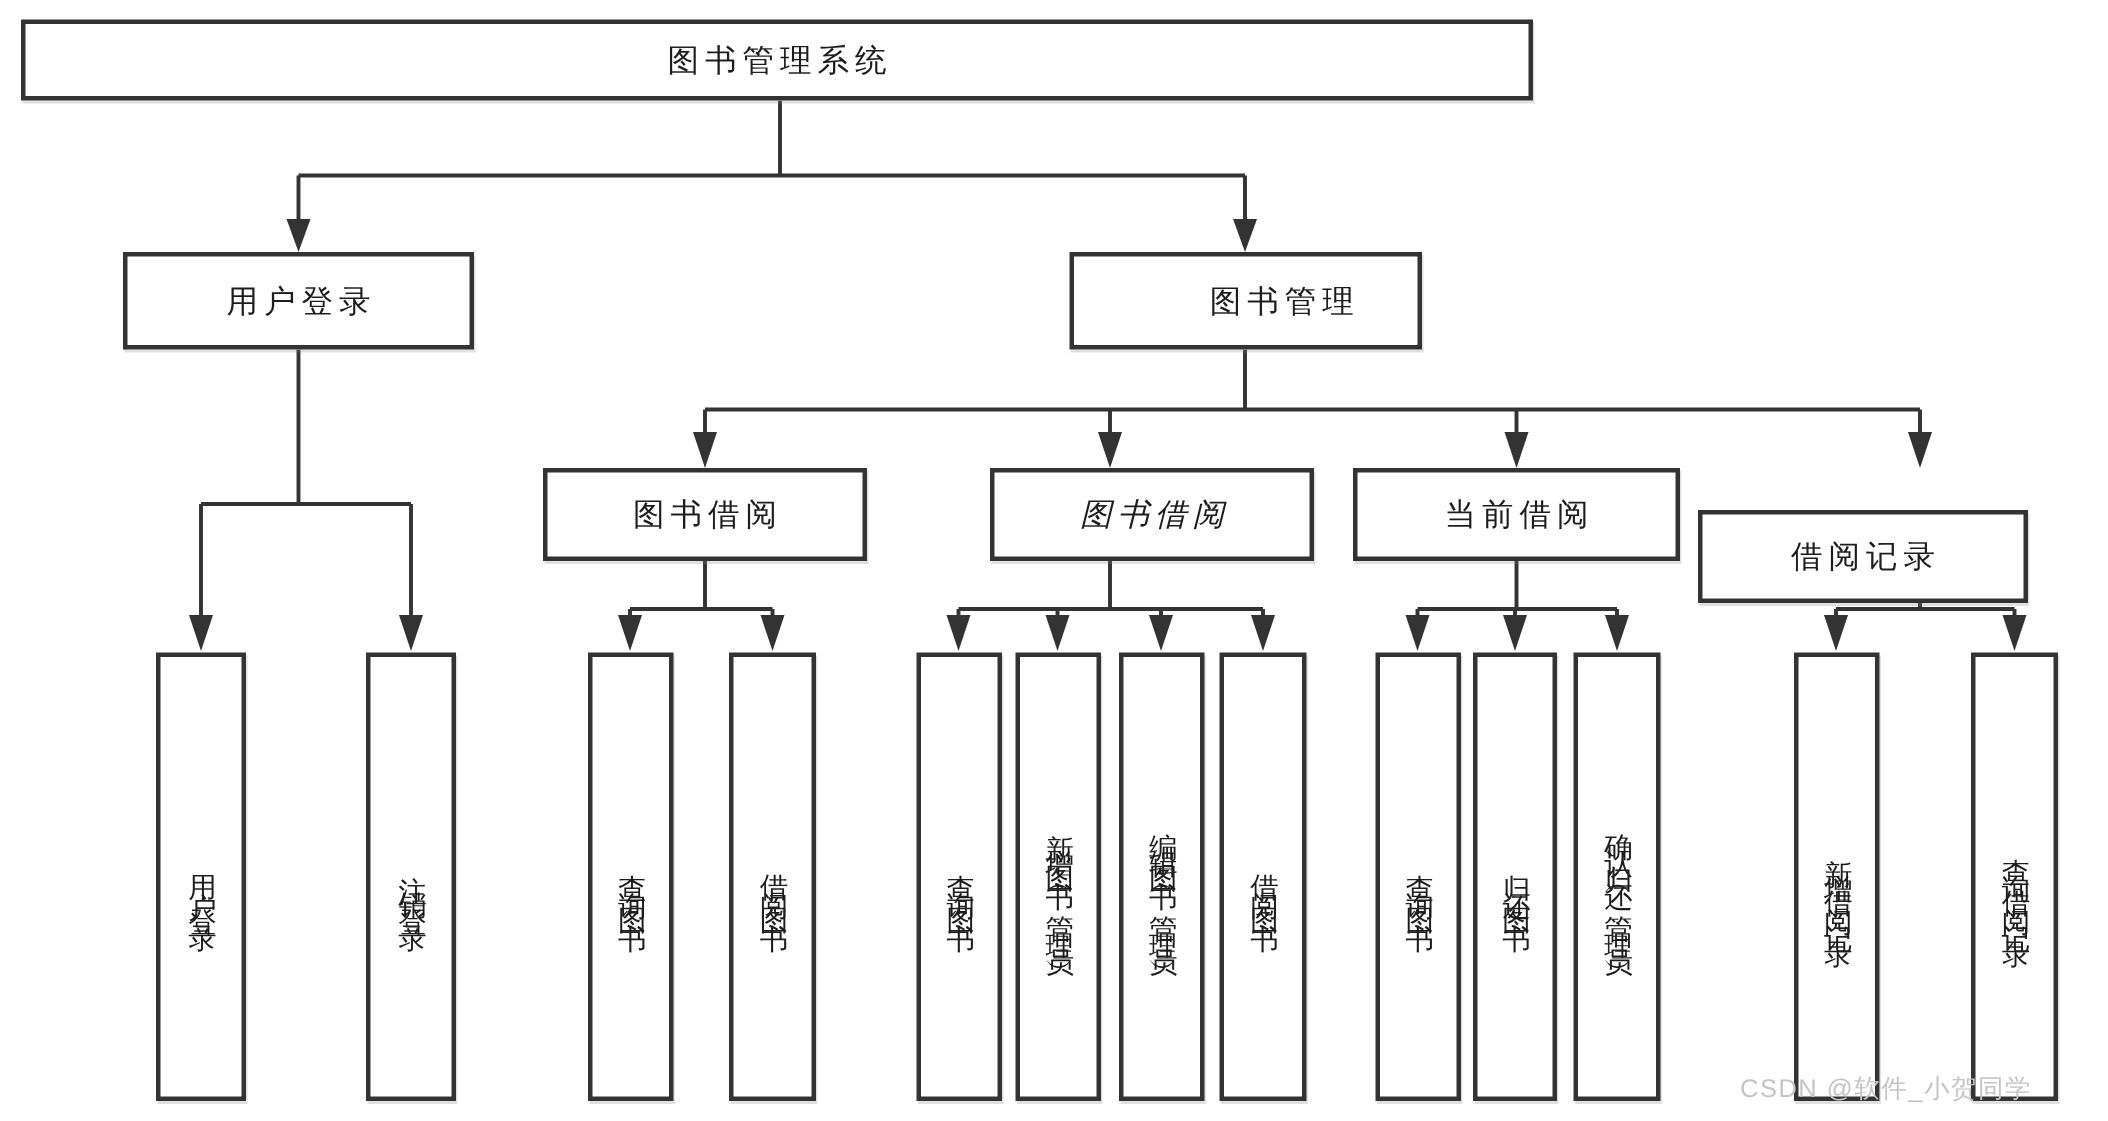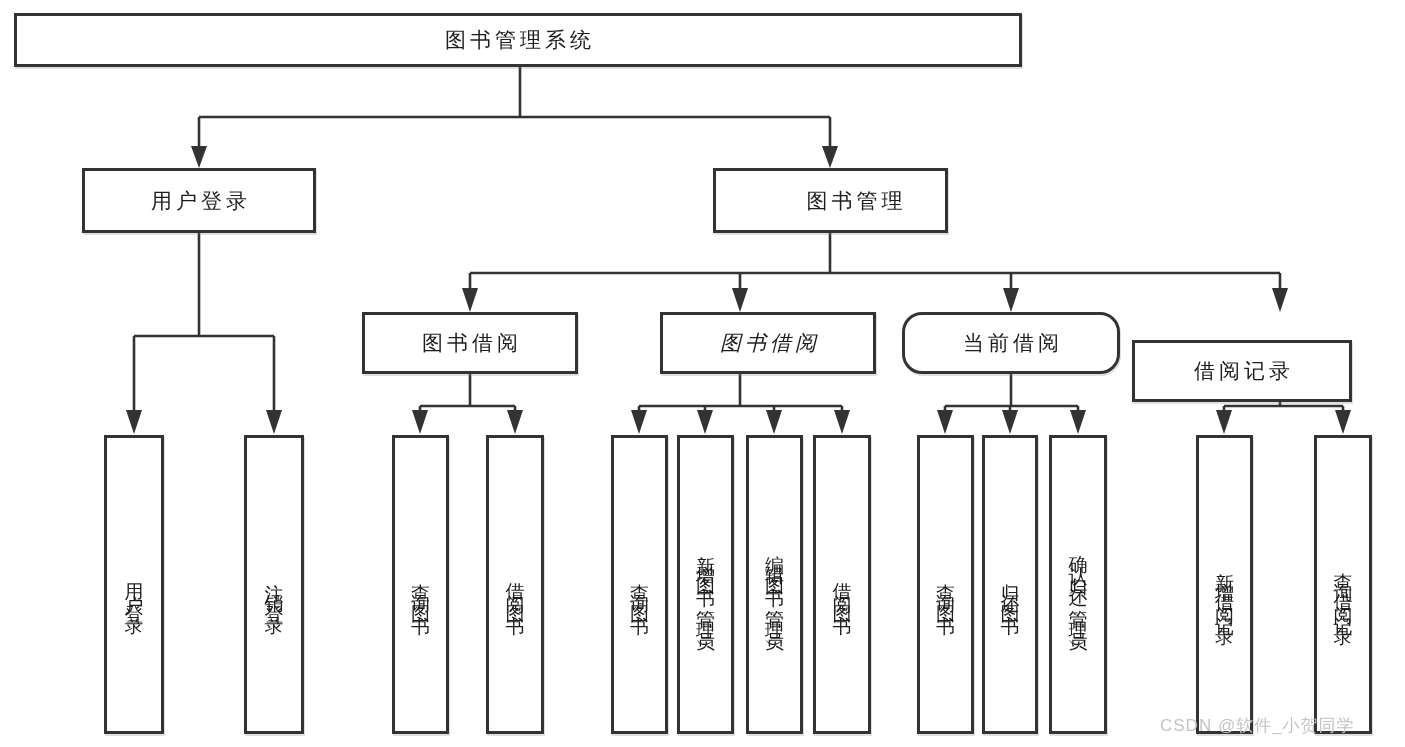--- a/index.html
+++ b/index.html
@@ -78,21 +78,21 @@
   <div class="node" style="left:713px;top:168px;width:235px;height:65px;padding-left:48px;">
     <span class="nlabel">图书管理</span>
   </div>
 
   <div class="node" style="left:362px;top:312px;width:216px;height:62px;">
     <span class="nlabel">图书借阅</span>
   </div>
   <div class="node" style="left:660px;top:312px;width:216px;height:62px;font-style:italic;">
     <span class="nlabel">图书借阅</span>
   </div>
-  <div class="node" style="left:902px;top:312px;width:218px;height:62px;border-radius:20px;">
+  <div class="node" style="left:902px;top:312px;width:218px;height:62px;">
     <span class="nlabel">当前借阅</span>
   </div>
   <div class="node" style="left:1132px;top:312px;width:220px;height:62px;margin-top:28px;">
     <span class="nlabel">借阅记录</span>
   </div>
 
   <div class="node" style="left:104px;top:435px;width:60px;height:299px;">
     <span class="vlabel">用户登录</span>
   </div>
   <div class="node" style="left:244px;top:435px;width:60px;height:299px;">

